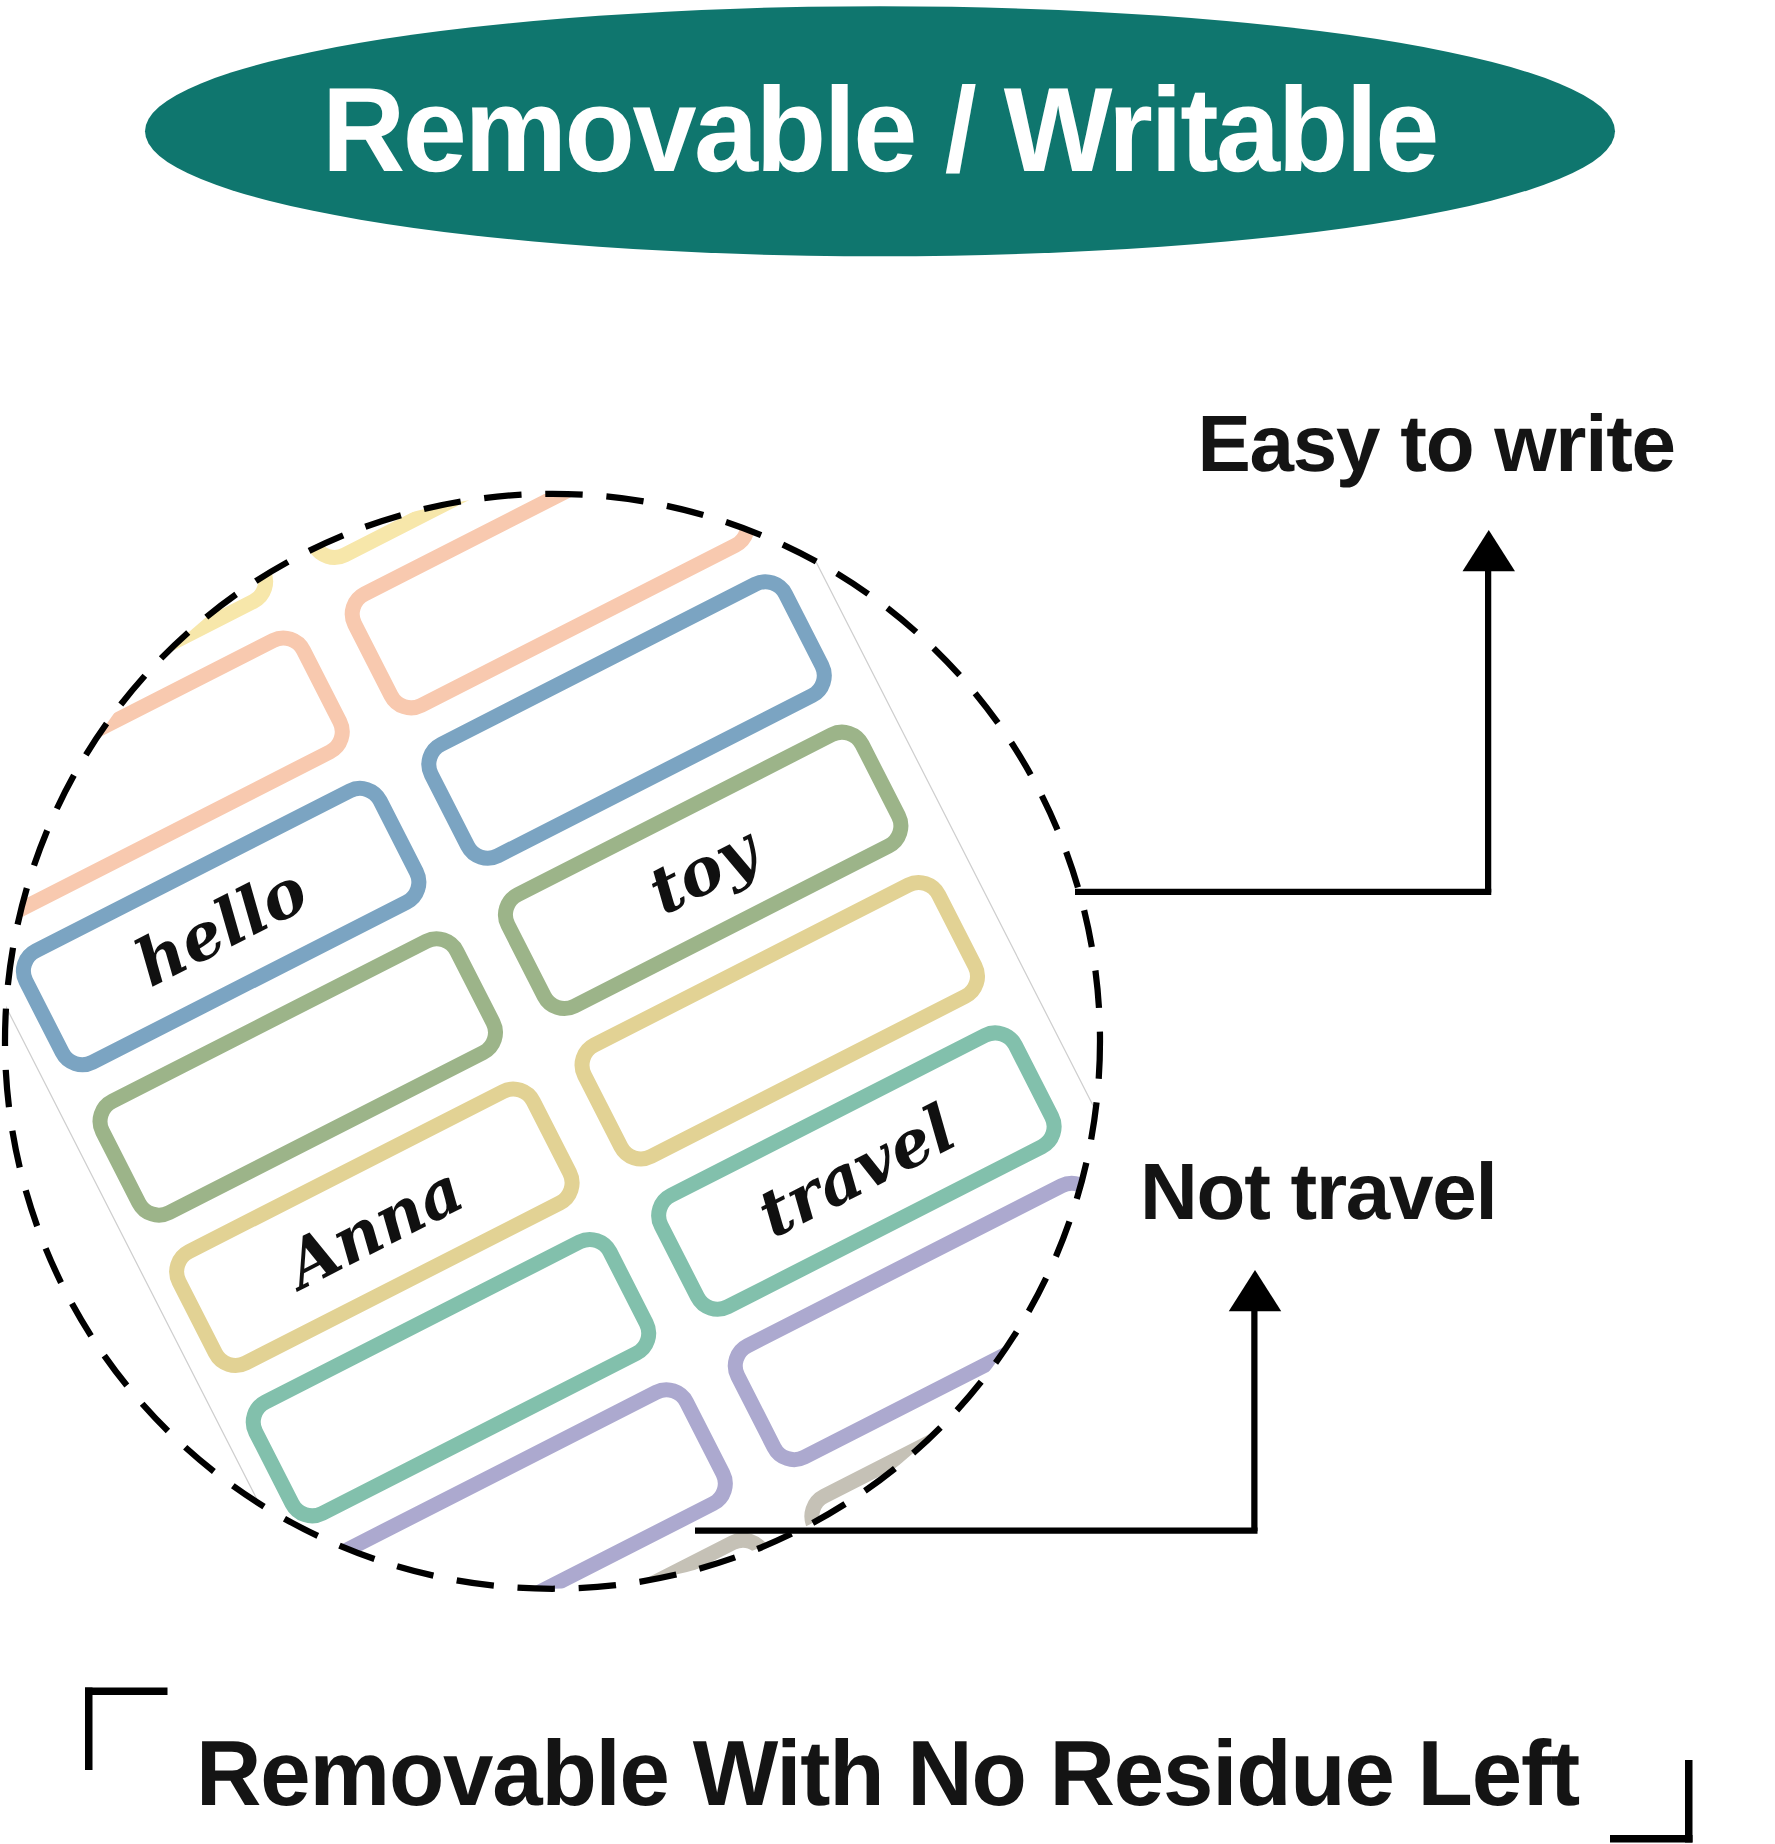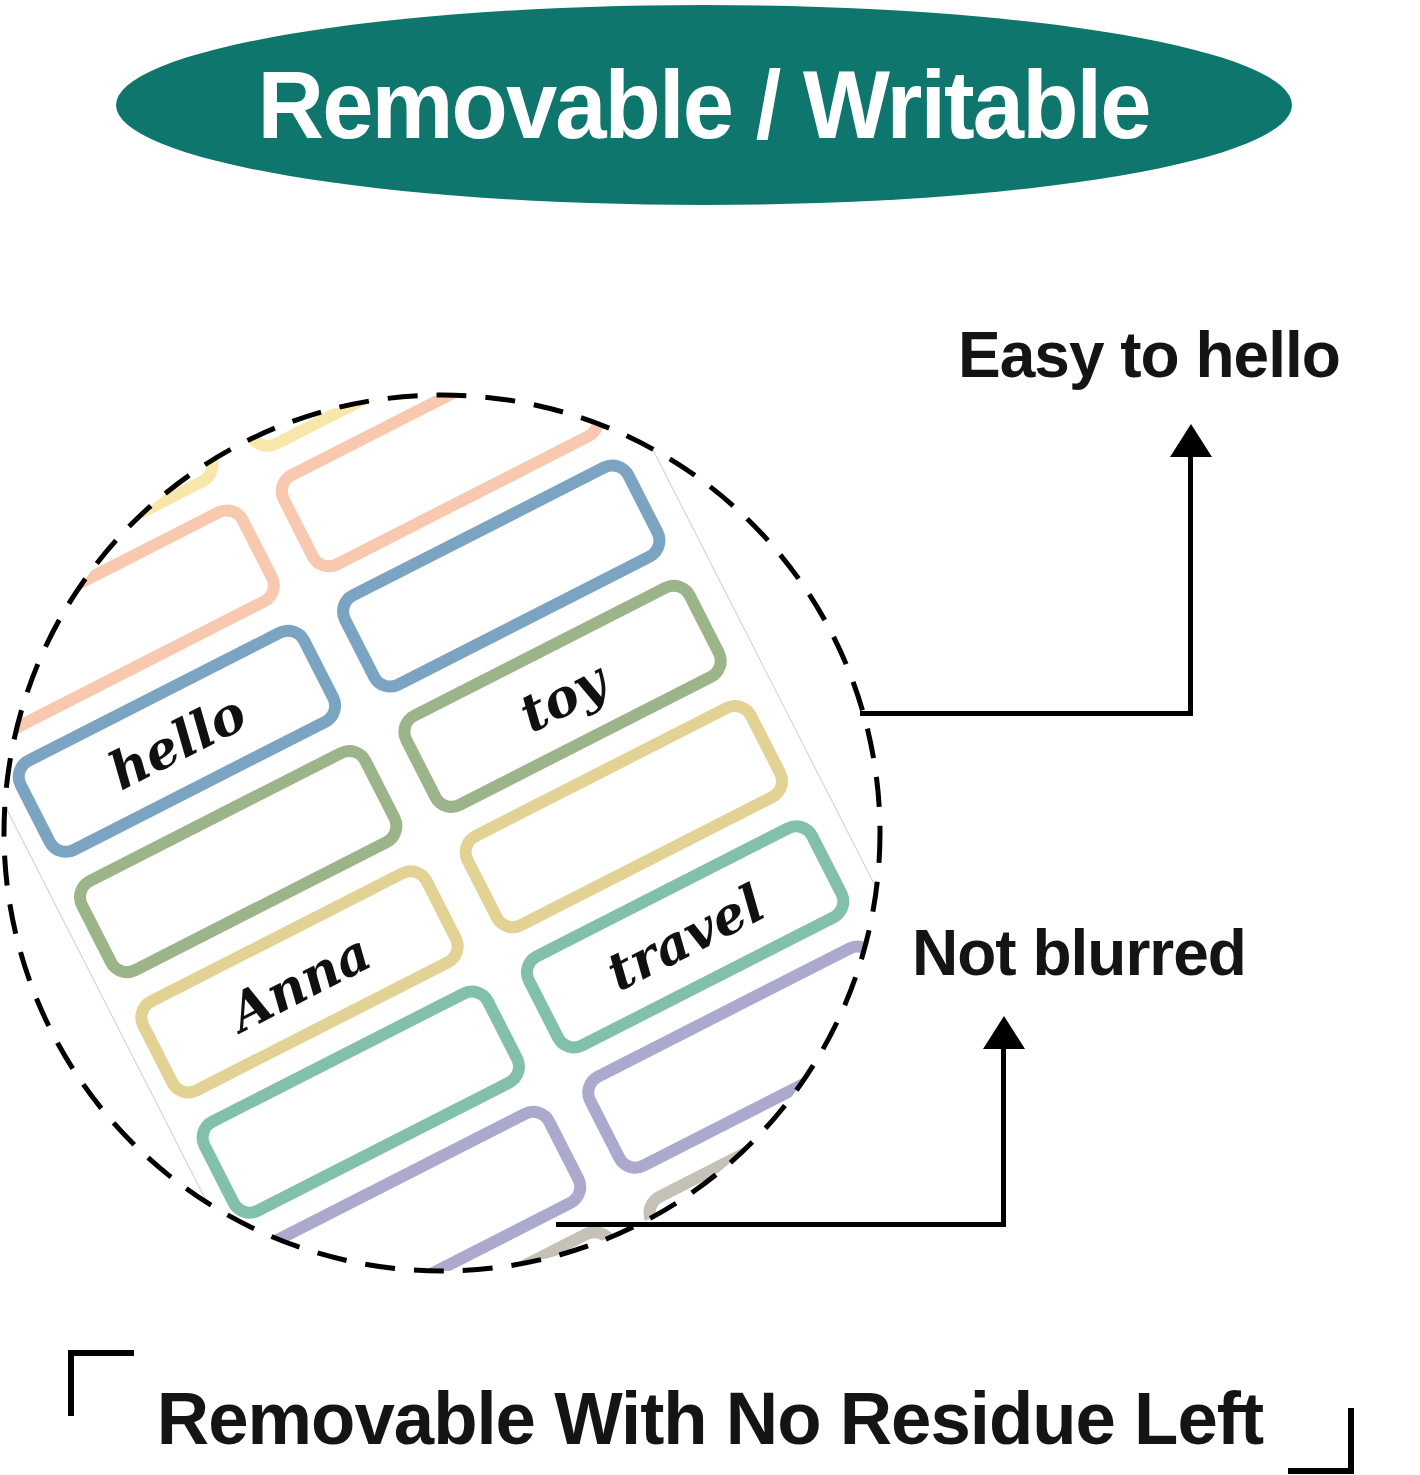--- a/index.html
+++ b/index.html
@@ -106,25 +106,25 @@
       <div class="sticker" style="border-color: rgb(172, 169, 207);"></div>
       <div class="sticker" style="border-color: rgb(172, 169, 207);"></div>
       <div class="sticker" style="border-color: rgb(197, 193, 182);"></div>
       <div class="sticker" style="border-color: rgb(197, 193, 182);"></div>
     </div>
 </div>
 <svg class="mag-ring" width="886" height="886" viewBox="0 0 886 886">
   <circle cx="443" cy="443" r="438" fill="none" stroke="#000000" stroke-width="5" stroke-dasharray="30 19"></circle>
 </svg>
 
-<div class="callout easy-text">Easy to hello</div>
+<div class="callout easy-text">Easy to write</div>
 <div class="aline a1-h"></div>
 <div class="aline a1-v"></div>
 <div class="ahead a1-head"></div>
 
-<div class="callout blur-text">Not blurred</div>
+<div class="callout blur-text">Not travel</div>
 <div class="aline a2-h"></div>
 <div class="aline a2-v"></div>
 <div class="ahead a2-head"></div>
 
 <div class="bracket-tl"></div>
 <div class="bracket-br"></div>
 <div class="bottom-text">Removable With No Residue Left</div>
 
 </body></html>

